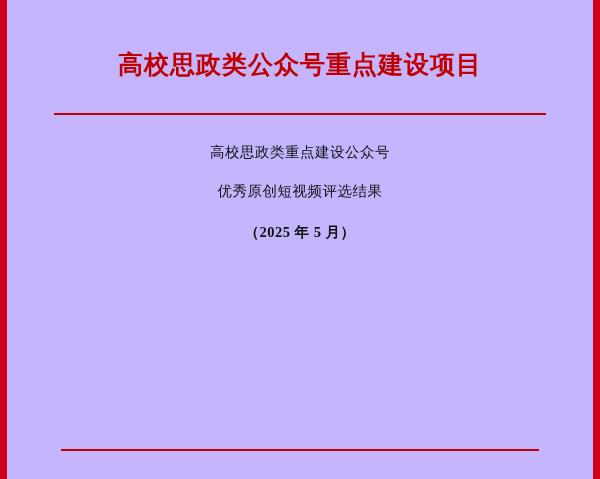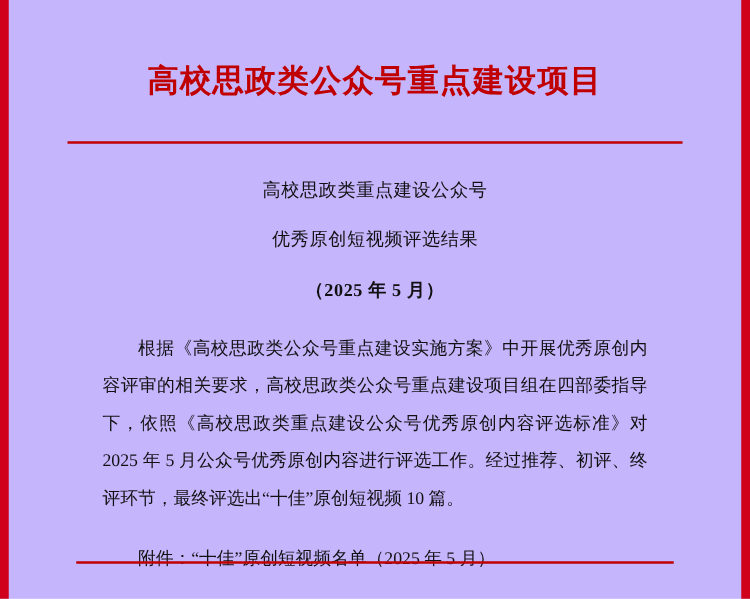--- a/index.html
+++ b/index.html
@@ -124,22 +124,17 @@
     <h1 class="doc-title">高校思政类公众号重点建设项目</h1>
 
     <div class="red-rule"></div>
 
     <p class="sub-title">高校思政类重点建设公众号</p>
 
     <p class="sub-title second">优秀原创短视频评选结果</p>
 
     <p class="date-line">（2025 年 5 月）</p>
 
-    <div class="body-wrap">
-      <p class="body-para">根据《高校思政类公众号重点建设实施方案》中开展优秀原创内容评审的相关要求，高校思政类公众号重点建设项目组在四部委指导下，依照《高校思政类重点建设公众号优秀原创内容评选标准》对 2025 年 5 月公众号优秀原创内容进行评选工作。经过推荐、初评、终评环节，最终评选出“十佳”原创短视频 10 篇。</p>
-
-      <p class="attach-para">附件：“十佳”原创短视频名单（2025 年 5 月）</p>
-    </div>
 
     <div class="bottom-rule"></div>
 
   </div>
 </div>
 
 </body></html>

